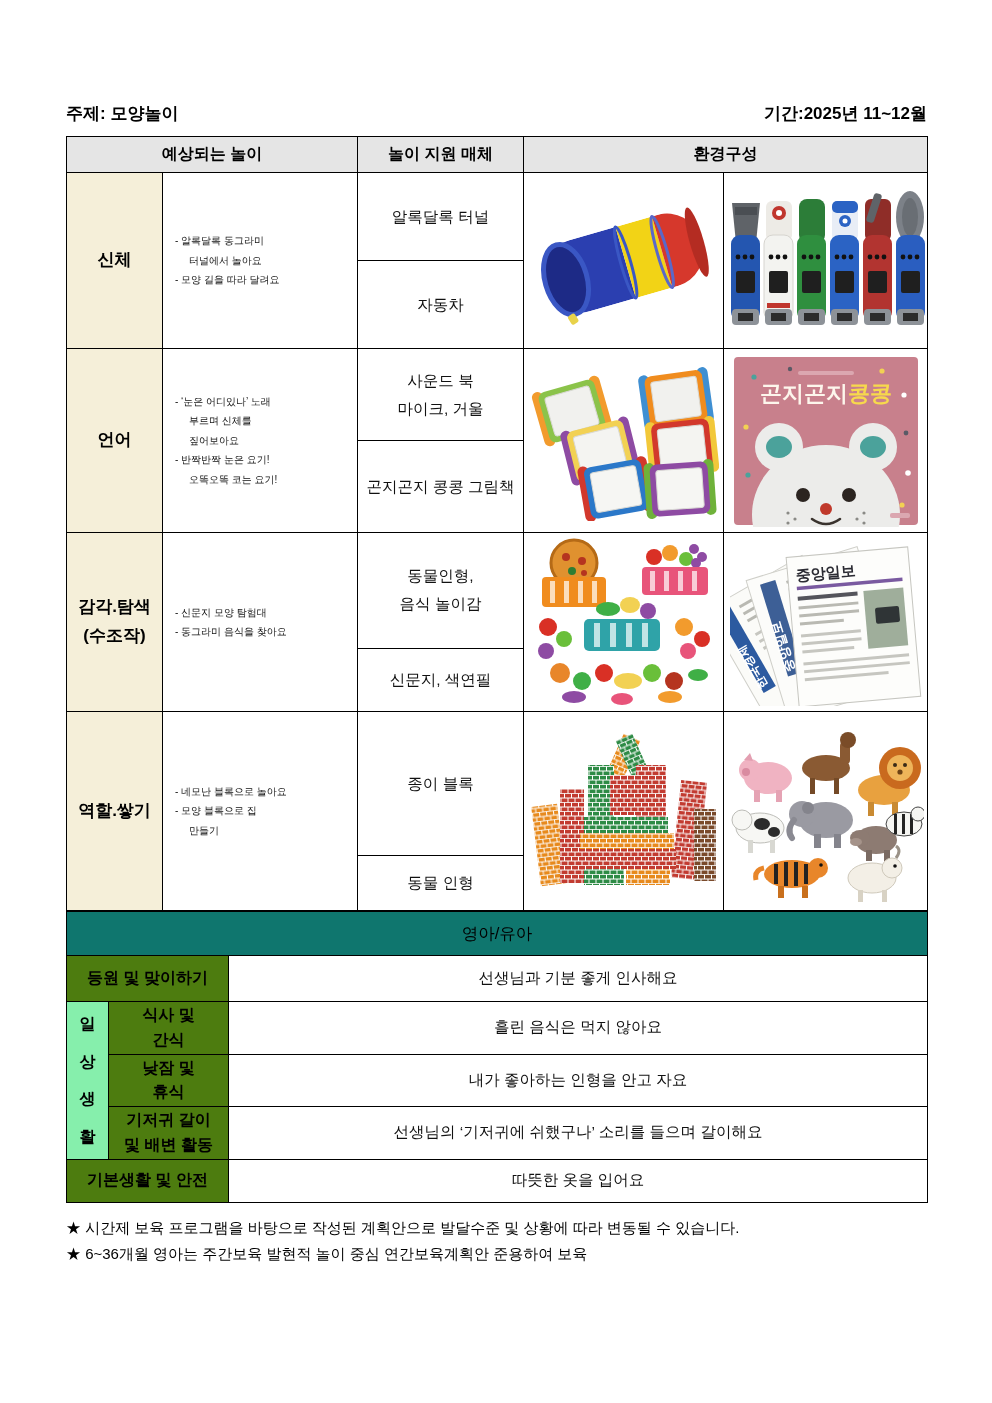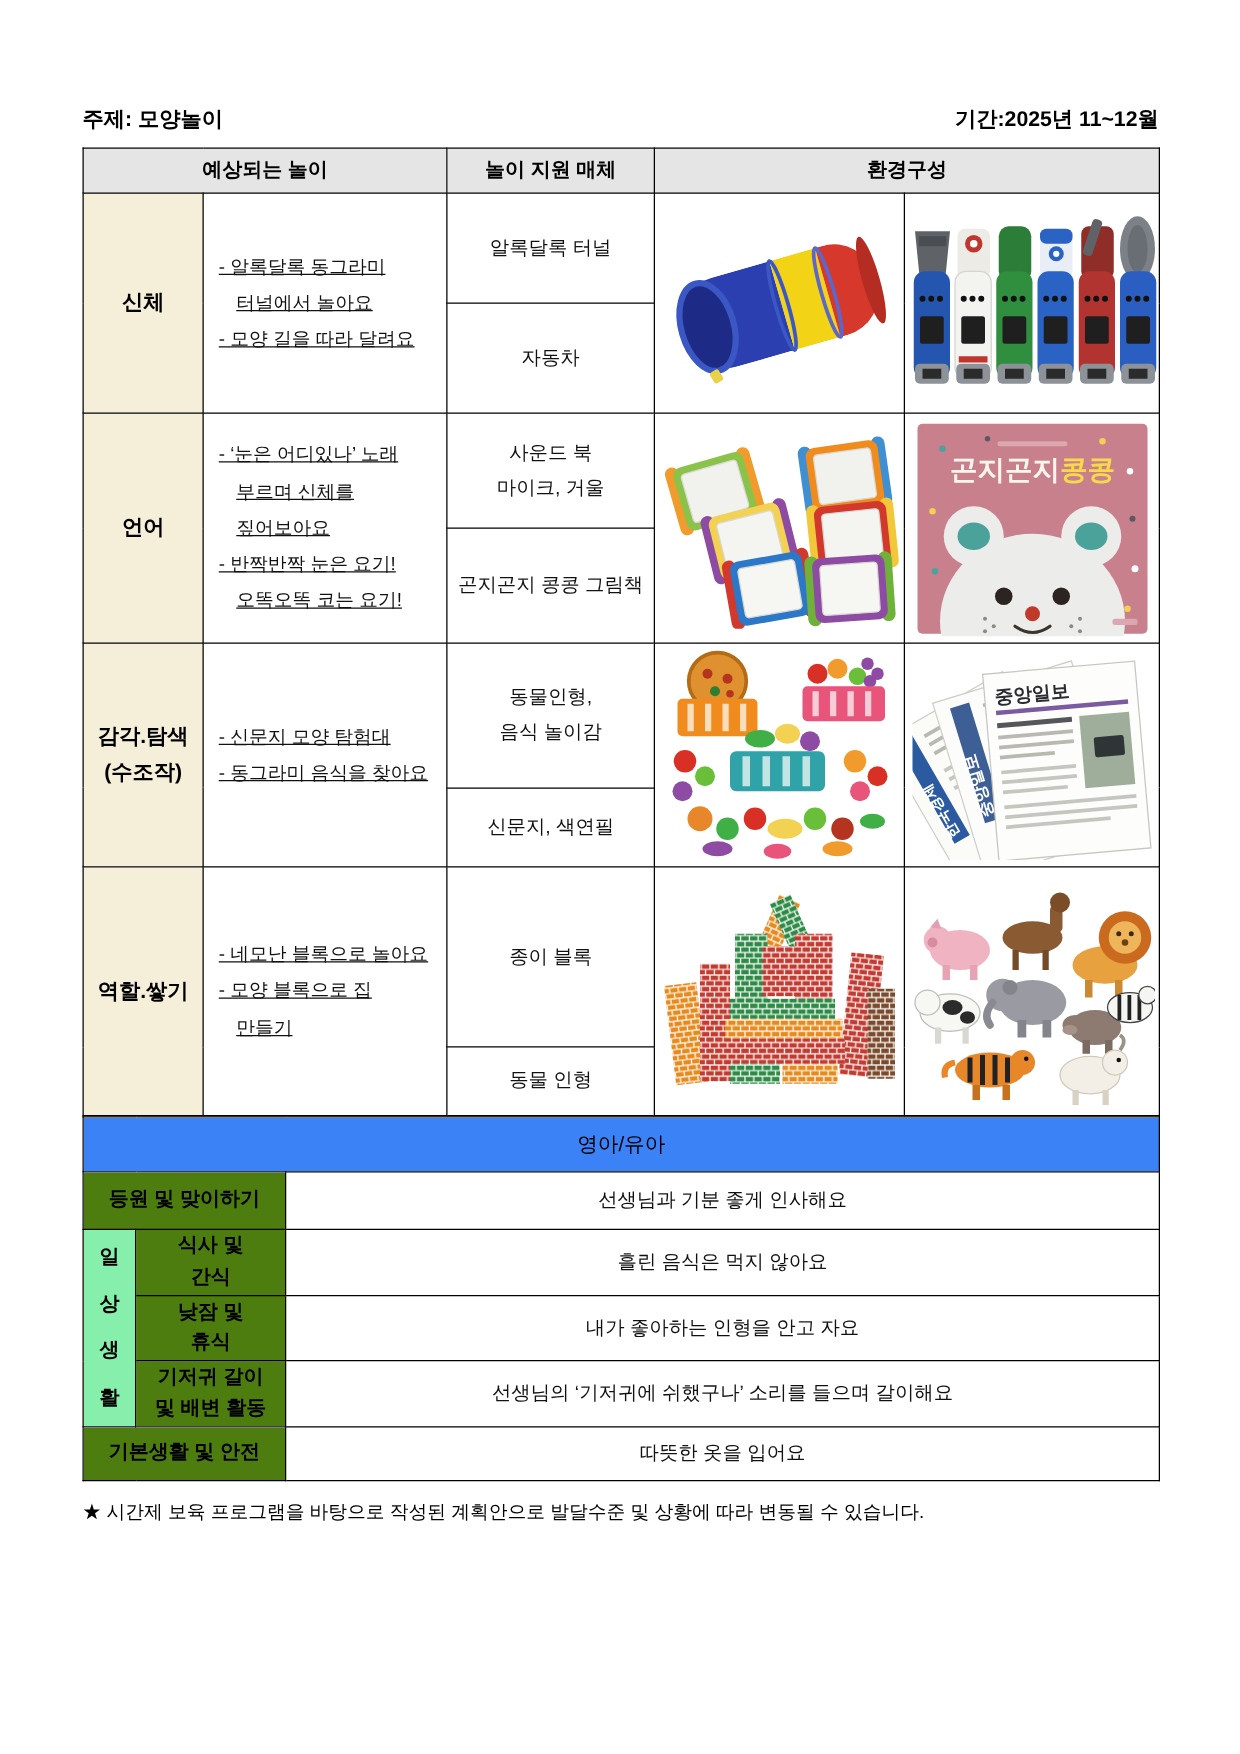--- a/index.html
+++ b/index.html
@@ -6,34 +6,34 @@
   body{
     width:992px;height:1403px;background:#ffffff;color:#111;
     font-family:"Liberation Sans", sans-serif;
     -webkit-font-smoothing:antialiased;
   }
   .sheet{width:861px;margin:0 0 0 66px;padding-top:84px;position:relative;}
   .title{
     text-align:center;font-size:30px;font-weight:800;letter-spacing:1px;color:#000;
   }
   .meta{display:flex;justify-content:space-between;align-items:baseline;
-    margin-bottom:11px;font-size:17px;font-weight:700;color:#000;}
+    margin-top:18px;margin-bottom:11px;font-size:17px;font-weight:700;color:#000;}
   table.plan{border-collapse:collapse;table-layout:fixed;width:861px;}
   table.plan td{border:1.5px solid #000;overflow:hidden;}
   .hd{background:#e5e5e5;font-weight:700;font-size:16px;text-align:center;height:33px;color:#000;}
   .cat{background:#f5efd9;font-weight:700;font-size:17px;text-align:center;
     white-space:pre-line;line-height:1.7;color:#000;}
-  .play{vertical-align:middle;padding:6px 4px 6px 12px;font-size:15px;line-height:1.95;text-decoration:underline;}
+  .play{vertical-align:middle;padding:6px 4px 6px 12px;font-size:10px;line-height:1.95;}
   .play-item{white-space:pre-line;padding-left:14px;text-indent:-14px;}
   .media{text-align:center;vertical-align:middle;font-size:15.5px;white-space:pre-line;line-height:1.8;}
   .imgcell{padding:2px;text-align:center;vertical-align:middle;background:#fff;}
   .imgcell svg{display:block;margin:0 auto;}
   .h88{height:88px}.h92{height:92px}.h115{height:115px}.h63{height:63px}
   .h144{height:144px}.h55{height:55px}
-  .band{background:#3b82f6;text-align:center;font-size:16.5px;height:41px;color:#000;}
+  .band{background:#0f766e;text-align:center;font-size:16.5px;height:41px;color:#000;}
   .lbl{background:#4d7c0f;font-weight:700;font-size:16px;text-align:center;
     white-space:pre-line;line-height:1.55;vertical-align:middle;color:#000;}
   .vcell{background:#86efac;vertical-align:middle;}
   .vtext{width:18px;margin:0 auto;word-break:break-all;text-align:center;
     font-weight:700;font-size:16px;line-height:2.35;color:#000;}
   .content{text-align:center;vertical-align:middle;font-size:15.5px;color:#111;margin-left:26px;}
   .hA{height:46px}.hB{height:45px}.hC{height:46px}.hD{height:46px}.hE{height:43px}
   .footnotes{margin-top:12px;font-size:15px;line-height:1.75;color:#000;}
   svg text{font-family:"Liberation Sans", sans-serif;}
 </style>
@@ -556,15 +556,16 @@
     </tr>
     <tr class="hE">
       <td colspan="2" class="lbl">기본생활 및 안전</td>
       <td class="content">따뜻한 옷을 입어요</td>
     </tr>
     </tbody>
   </table>
 
   <div class="footnotes">
     <div>★ 시간제 보육 프로그램을 바탕으로 작성된 계획안으로 발달수준 및 상황에 따라 변동될 수 있습니다.</div>
+    <div>★ 6~36개월 영아는 주간보육 발현적 놀이 중심 연간보육계획안 준용하여 보육</div>
   </div>
 
 </div>
 
 </body></html>

